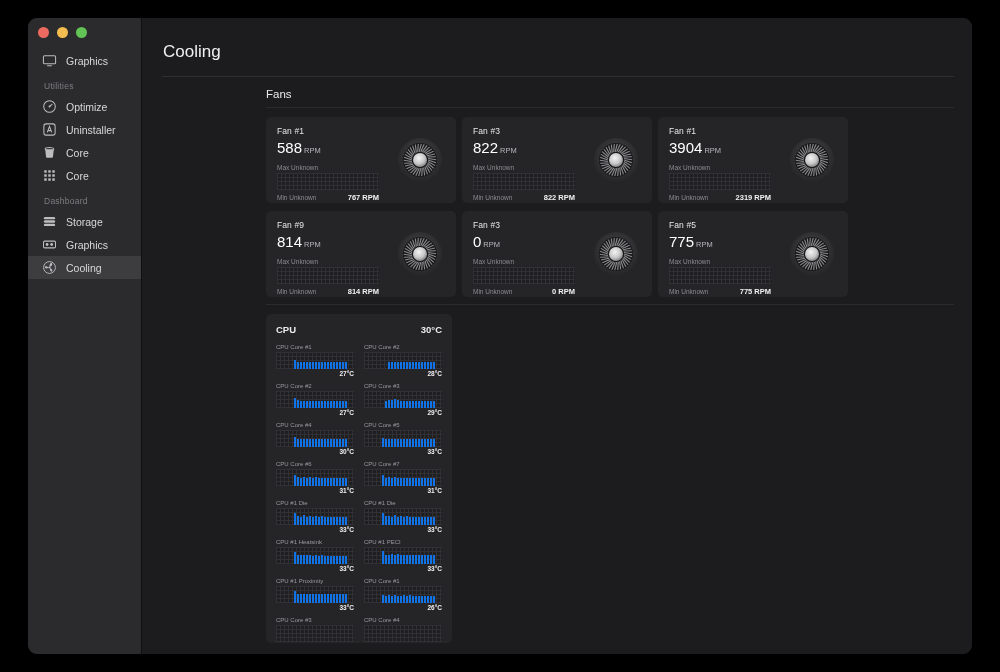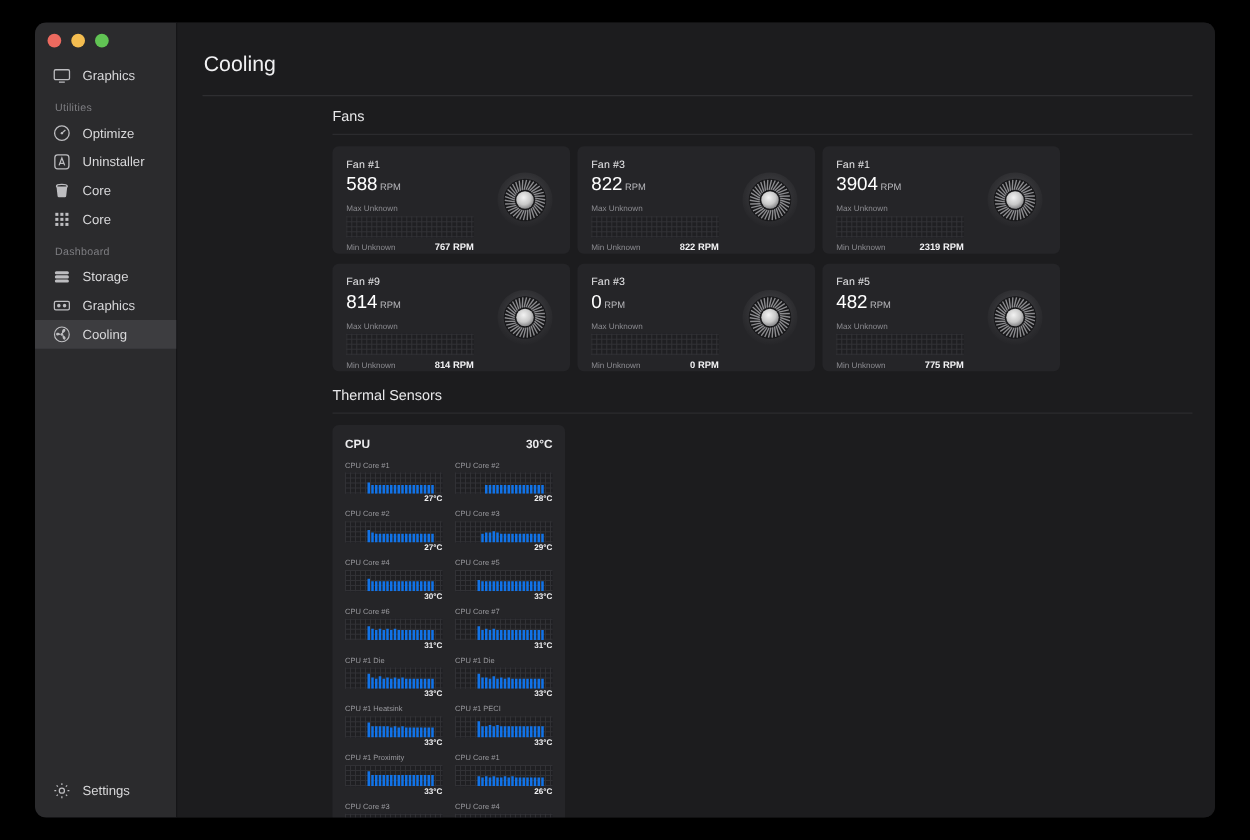--- a/index.html
+++ b/index.html
@@ -298,31 +298,20 @@
               <path d="M8 7.3c0-2 .4-4 1.9-4 1.2 0 1.6 1.6.3 2.7-1 .9-2.2 1.3-2.2 1.3z" fill="currentColor" stroke="none"></path>
               <path d="M8.6 8.4c1.7 1 3.2 2.3 2.4 3.6-.6 1-2.1.4-2.3-1.3-.2-1.3.0-2.3-.1-2.3z" fill="currentColor" stroke="none"></path>
               <path d="M7.3 8.2c-1.9.6-3.8 1.4-4.2-.1-.3-1.2 1.2-1.9 2.6-1 1.1.7 1.7 1.1 1.6 1.1z" fill="currentColor" stroke="none"></path>
               <circle cx="8" cy="8" r="1.15" fill="currentColor" stroke="none"></circle>
             </svg>
           </span>
           <span>Cooling</span>
         </div>
       </div>
 
-      <div class="settings-wrap">
-        <div class="nav-item">
-          <span class="nav-ico">
-            <svg width="15" height="15" viewBox="0 0 16 16" fill="none" stroke="currentColor" stroke-width="1.05">
-              <circle cx="8" cy="8" r="2.2"></circle>
-              <path d="M8 1.6v1.6M8 12.8v1.6M1.6 8h1.6M12.8 8h1.6M3.5 3.5l1.1 1.1M11.4 11.4l1.1 1.1M12.5 3.5l-1.1 1.1M4.6 11.4l-1.1 1.1"></path>
-            </svg>
-          </span>
-          <span>Settings</span>
-        </div>
-      </div>
     </div>
 
     <div class="main">
       <div class="page-title">Cooling</div>
       <div class="title-rule"></div>
 
       <div class="section-title">Fans</div>
       <div class="section-rule"></div>
 
       <div class="fan-grid" id="fan-grid">
@@ -641,21 +630,21 @@
                   <line x1="29.0598731212094" y1="17.475695722098227" x2="36.64580015613564" y2="14.268898231104599" stroke="#b9b9bd" stroke-width="1.1" opacity=".72"></line>
                   <line x1="29.971780512982832" y1="18.683256264405678" x2="38.01779021718566" y2="16.9249710294845" stroke="#b9b9bd" stroke-width="1.1" opacity=".72"></line>
                   <line x1="30.646272281115717" y1="20.037818337265346" x2="38.87836744424349" y2="19.787921653261154" stroke="#b9b9bd" stroke-width="1.1" opacity=".72"></line>
                   <line x1="31.060379417407994" y1="21.49325395390412" x2="39.19822591199028" y2="22.760255752672634" stroke="#b9b9bd" stroke-width="1.1" opacity=".72"></line>
                 </g>
   <circle cx="23" cy="23" r="7" fill="url(#hub)"></circle>
 </svg></div>
           </div>
           <div class="fan-card">
             <div class="fan-name">Fan #5</div>
-     <div class="fan-value"><span class="num">482</span><span class="unit">RPM</span></div>
+     <div class="fan-value"><span class="num">775</span><span class="unit">RPM</span></div>
      <div class="fan-max">Max Unknown</div>
      <div class="fan-graph"></div>
      <div class="fan-foot">
        <span class="fan-min">Min Unknown</span>
        <span class="fan-cur">775 RPM</span>
      </div>
             <div class="fan-icon">
 <svg viewBox="0 0 46 46" width="46" height="46">
   <defs>
     <radialGradient id="fg" cx="50%" cy="42%" r="62%">
@@ -705,21 +694,20 @@
                   <line x1="29.0598731212094" y1="17.475695722098227" x2="36.64580015613564" y2="14.268898231104599" stroke="#b9b9bd" stroke-width="1.1" opacity=".72"></line>
                   <line x1="29.971780512982832" y1="18.683256264405678" x2="38.01779021718566" y2="16.9249710294845" stroke="#b9b9bd" stroke-width="1.1" opacity=".72"></line>
                   <line x1="30.646272281115717" y1="20.037818337265346" x2="38.87836744424349" y2="19.787921653261154" stroke="#b9b9bd" stroke-width="1.1" opacity=".72"></line>
                   <line x1="31.060379417407994" y1="21.49325395390412" x2="39.19822591199028" y2="22.760255752672634" stroke="#b9b9bd" stroke-width="1.1" opacity=".72"></line>
                 </g>
   <circle cx="23" cy="23" r="7" fill="url(#hub)"></circle>
 </svg></div>
           </div>
         </div>
 
-      <div class="section-title" style="padding-top:14px;">Thermal Sensors</div>
       <div class="section-rule"></div>
 
       <div class="thermal-panel">
         <div class="thermal-head">
           <span class="nm">CPU</span>
           <span class="vl">30°C</span>
         </div>
         <div class="sensor-grid" id="sensor-grid">
             <div class="sensor">
               <div class="sensor-name">CPU Core #1</div>

